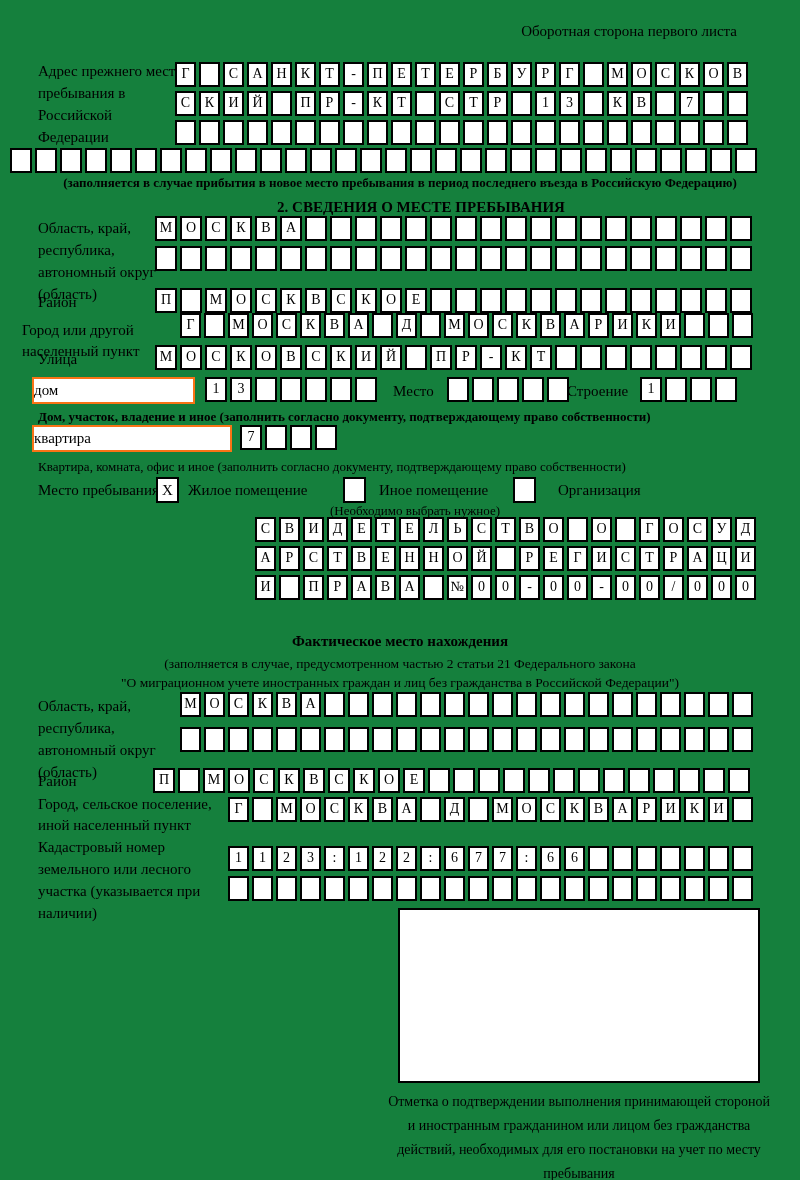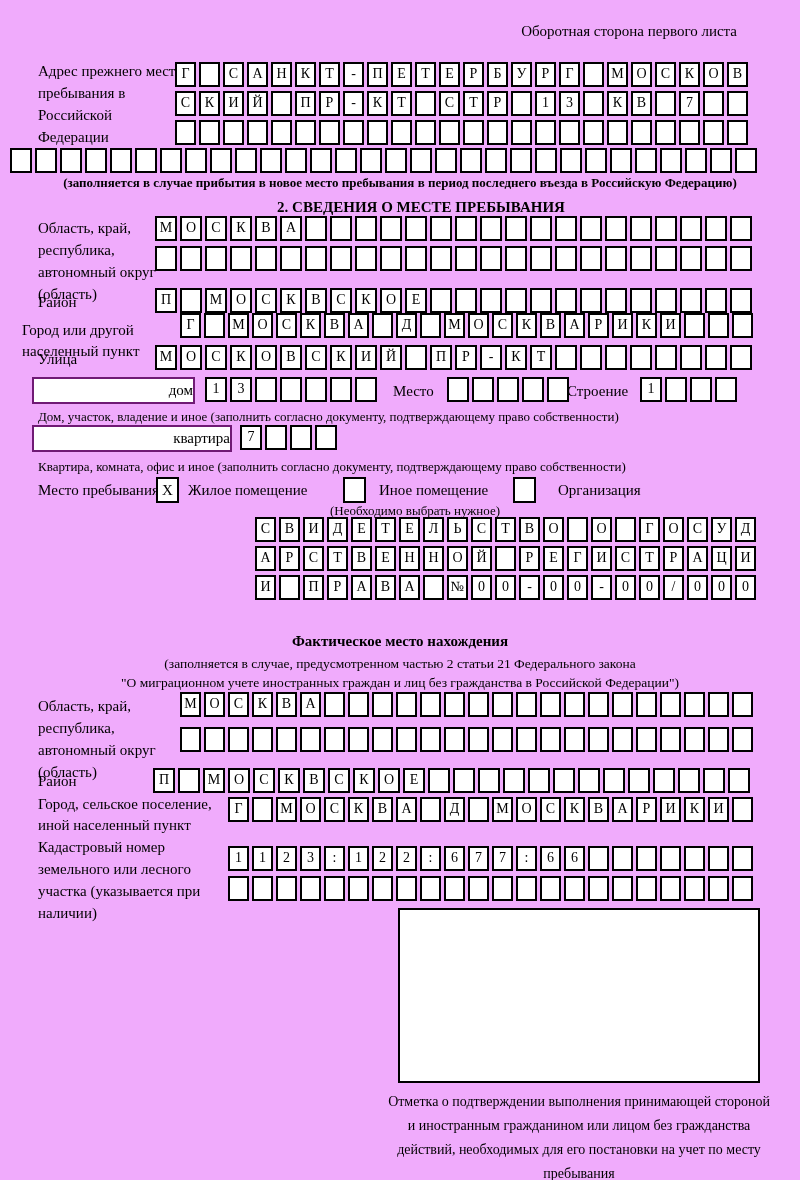--- a/index.html
+++ b/index.html
@@ -1,27 +1,27 @@
 <!DOCTYPE html>
 <html><head>
 <meta charset="utf-8">
 <style>
   html,body{margin:0;padding:0;background:#fff;}
   body{font-family:"Liberation Serif","DejaVu Serif",serif;color:#000;}
-  .page{position:relative;width:800px;height:1180px;background:#f0abfc;overflow:hidden;}
+  .page{position:relative;width:800px;height:1180px;background:#15803d;overflow:hidden;}
   .lbl{position:absolute;font-size:15px;line-height:22px;}
   .cap{position:absolute;font-size:13px;line-height:18px;}
   .center{left:0;width:800px;text-align:center;}
   .bold{font-weight:bold;}
   .boxrow{position:absolute;white-space:nowrap;height:25px;}
   .cell{display:inline-block;box-sizing:border-box;width:21px;height:25px;border:2px solid #000;
         margin-right:3px;text-align:center;font-size:14px;line-height:20px;vertical-align:top;background:#fff;}
   .wide .cell{width:22px;}
-  .lblbox{position:absolute;box-sizing:border-box;border:2px solid #701a75;height:27px;
-          text-align:right;font-size:15px;line-height:23px;background:#fff;}
+  .lblbox{position:absolute;box-sizing:border-box;border:2px solid #f97316;height:27px;
+          text-align:left;font-size:15px;line-height:23px;background:#fff;}
   .cb{position:absolute;box-sizing:border-box;width:23px;height:26px;border:2px solid #000;
       text-align:center;font-size:15px;line-height:22px;background:#fff;}
   .stamp{position:absolute;box-sizing:border-box;border:2px solid #000;background:#fff;}
 </style>
 </head>
 <body>
 
 <div class="page">
 
   <div class="lbl" style="top:20px;right:63px;">Оборотная сторона первого листа</div>
@@ -47,21 +47,21 @@
 
   <div class="lbl" style="left:38px;top:348px;">Улица</div>
   <div class="boxrow wide" style="left:155px;top:345px;"><span class="cell">М</span><span class="cell">О</span><span class="cell">С</span><span class="cell">К</span><span class="cell">О</span><span class="cell">В</span><span class="cell">С</span><span class="cell">К</span><span class="cell">И</span><span class="cell">Й</span><span class="cell"></span><span class="cell">П</span><span class="cell">Р</span><span class="cell">-</span><span class="cell">К</span><span class="cell">Т</span><span class="cell"></span><span class="cell"></span><span class="cell"></span><span class="cell"></span><span class="cell"></span><span class="cell"></span><span class="cell"></span><span class="cell"></span></div>
 
   <div class="lblbox" style="left:32px;top:377px;width:163px;">дом</div>
   <div class="boxrow wide" style="left:205px;top:377px;"><span class="cell">1</span><span class="cell">3</span><span class="cell"></span><span class="cell"></span><span class="cell"></span><span class="cell"></span><span class="cell"></span></div>
   <div class="lbl" style="left:393px;top:380px;">Место</div>
   <div class="boxrow wide" style="left:447px;top:377px;"><span class="cell"></span><span class="cell"></span><span class="cell"></span><span class="cell"></span><span class="cell"></span></div>
   <div class="lbl" style="left:567px;top:380px;">Строение</div>
   <div class="boxrow wide" style="left:640px;top:377px;"><span class="cell">1</span><span class="cell"></span><span class="cell"></span><span class="cell"></span></div>
-  <div class="cap" style="left:38px;top:408px;">Дом, участок, владение и иное (заполнить согласно документу, подтверждающему право собственности)</div>
+  <div class="cap" style="left:38px;top:408px;font-weight:bold;">Дом, участок, владение и иное (заполнить согласно документу, подтверждающему право собственности)</div>
 
   <div class="lblbox" style="left:32px;top:425px;width:200px;">квартира</div>
   <div class="boxrow wide" style="left:240px;top:425px;"><span class="cell">7</span><span class="cell"></span><span class="cell"></span><span class="cell"></span></div>
   <div class="cap" style="left:38px;top:458px;">Квартира, комната, офис и иное (заполнить согласно документу, подтверждающему право собственности)</div>
 
   <div class="lbl" style="left:38px;top:479px;">Место пребывания:</div>
   <div class="cb" style="left:156px;top:477px;">X</div>
   <div class="lbl" style="left:188px;top:479px;">Жилое помещение</div>
   <div class="cb" style="left:343px;top:477px;"></div>
   <div class="lbl" style="left:379px;top:479px;">Иное помещение</div>

